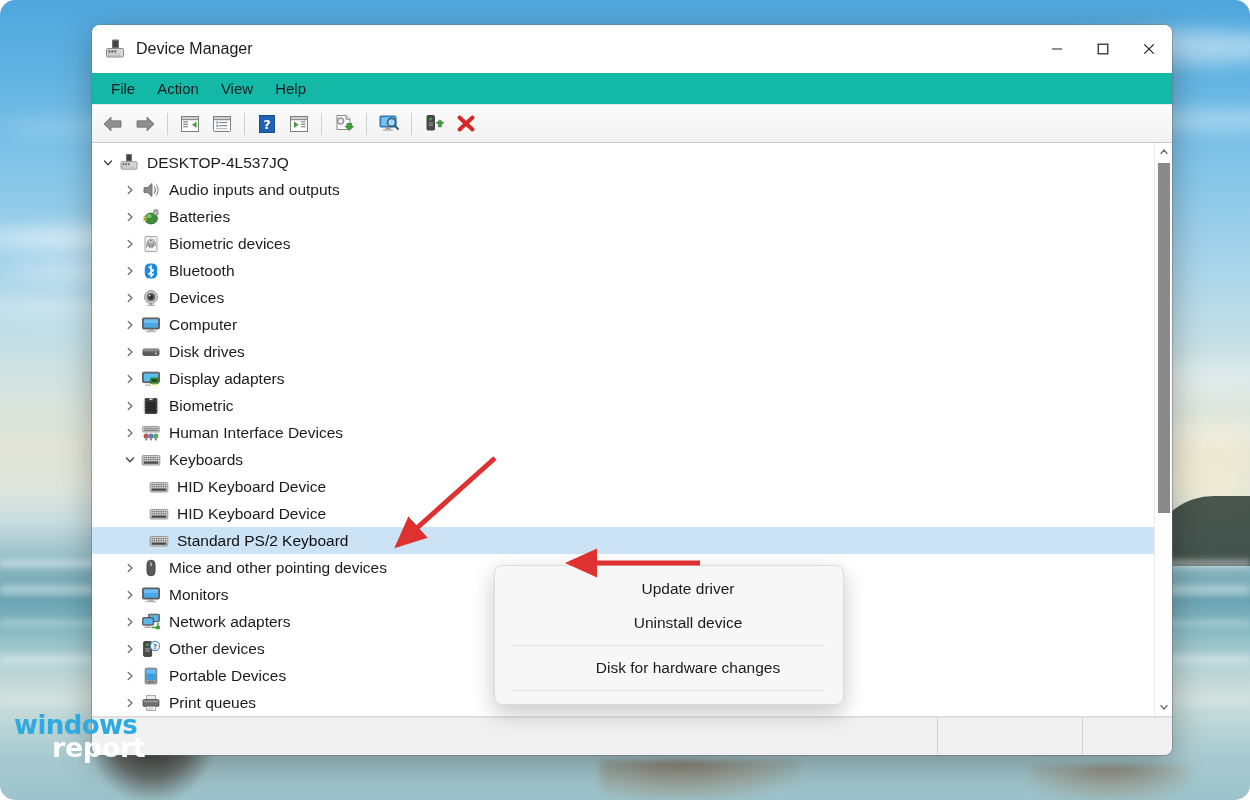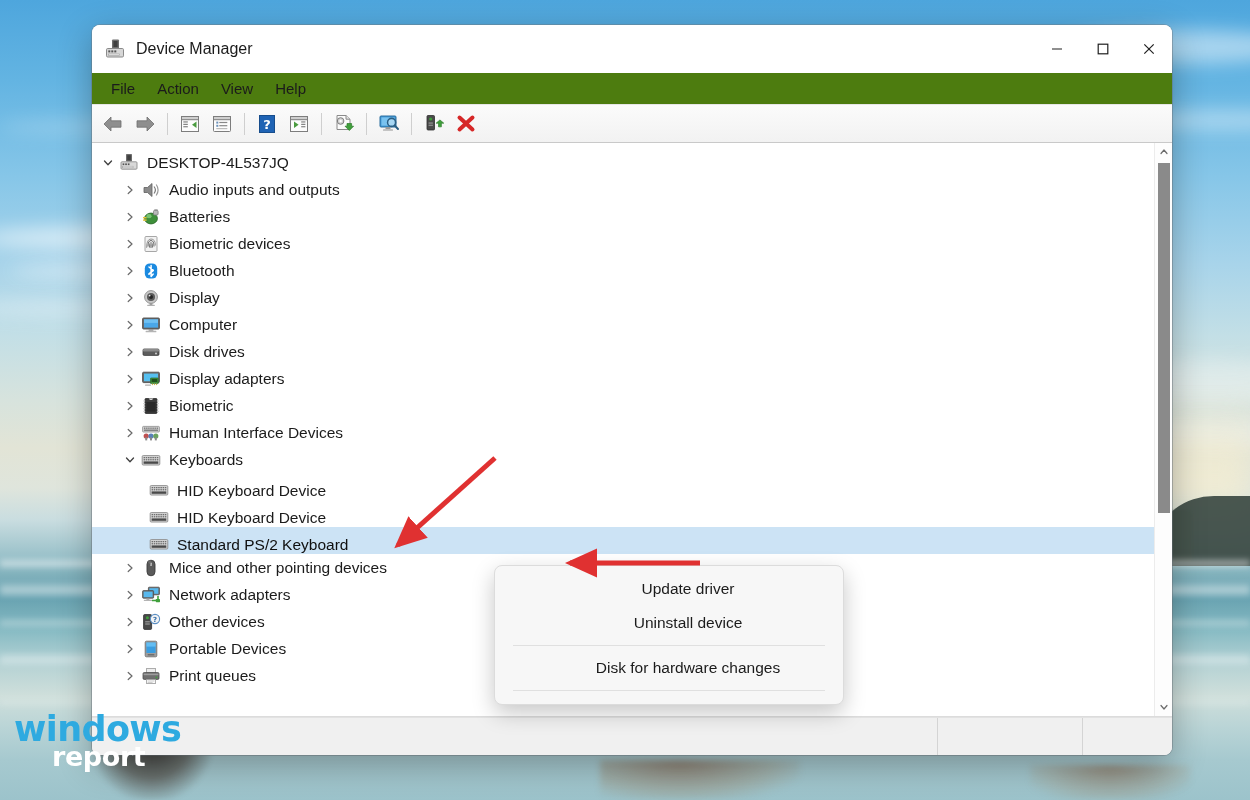--- a/index.html
+++ b/index.html
@@ -29,20 +29,21 @@
         #c9dde0 65%,
         #9fc4cc 69%,
         #7fb0bb 72%,
         #6aa4b2 75%,
         #89bcc4 79%,
         #b5d2d4 83%,
         #cfdfdb 87%,
         #b9d4d6 91%,
         #a6c9cf 95%,
         #9cc3cb 100%);
+    border-radius: 15px;
   }
   
   .cloud {
     position: absolute;
     border-radius: 50%;
     background: rgba(255,255,255,0.55);
     filter: blur(9px);
     pointer-events: none;
   }
   .cloud.c1 { left: -20px;  top: 225px; width: 330px; height: 26px; }
@@ -108,21 +109,21 @@
 
   
   #watermark {
     position:absolute; left: 14px; top: 712px;
     z-index: 40;
     pointer-events:none;
     line-height: 1;
   }
   #watermark .wm-top {
     font-family: "DejaVu Sans", sans-serif;
-    font-size: 35px; font-weight: 700; color: #2eaae0;
+    font-size: 26px; font-weight: 700; color: #2eaae0;
     letter-spacing: -0.6px;
   }
   #watermark .wm-bot {
     font-family: "DejaVu Sans", sans-serif;
     font-size: 27px; font-weight: 700; color: #ffffff;
     letter-spacing: -0.4px;
     margin-top: -4px; margin-left: 38px;
   }
 
   
@@ -162,21 +163,21 @@
     display: flex; align-items: center; justify-content: center;
     font-size: 15px; color: #222; cursor: default;
   }
   .win-btn svg { display:block; }
 
   
   #menubar {
     height: 32px;
     display:flex; align-items:center;
     padding-left: 8px;
-    background:#4d7c0f;
+    background:#14b8a6;
     flex: 0 0 auto;
     border-bottom: 1px solid #e6e6e6;
   }
   .menu-item {
     padding: 3px 11px;
     font-size: 15px; color:#1b1b1b;
     border-radius: 3px;
     cursor: default;
   }
 
@@ -226,21 +227,21 @@
     color:#5a5a5a; font-size: 12px;
     display:flex; align-items:center; justify-content:center;
   }
   .trow .ico {
     width: 22px; min-width: 22px; height: 20px;
     margin-right: 7px; position: relative;
     display:flex; align-items:center; justify-content:center;
   }
   .trow.depth0 { padding-left: 6px; }
   .trow.depth1 { padding-left: 28px; }
-  .trow.depth2 { padding-left: 56px; align-items: flex-end; }
+  .trow.depth2 { padding-left: 56px; }
   .trow.selected { background:#cce3f5; }
   .trow.selected .lbl { color:#101010; }
 
   
   #vscroll {
     width: 18px; min-width:18px;
     background: #fdfdfd;
     border-left: 1px solid #ececec;
     position: relative;
   }
@@ -576,21 +577,21 @@
           <span class="ico">
             <svg width="20" height="18" viewBox="0 0 20 18">
               <circle cx="10" cy="8" r="6.4" fill="#c8c8c8" stroke="#8c8c8c" stroke-width=".9"></circle>
               <circle cx="10" cy="8" r="4" fill="#5b5b5b"></circle>
               <circle cx="10" cy="8" r="2" fill="#252525"></circle>
               <circle cx="8.6" cy="6.6" r=".9" fill="#e8e8e8"></circle>
               <rect x="8.6" y="14" width="2.8" height="2.2" fill="#9a9a9a"></rect>
               <rect x="6.2" y="15.8" width="7.6" height="1.3" rx=".5" fill="#b0b0b0"></rect>
             </svg>
           </span>
-          <span class="lbl">Display</span>
+          <span class="lbl">Devices</span>
         </div>
 
         <div class="trow depth1">
           <span class="chev">
             <svg width="10" height="10" viewBox="0 0 10 10">
                 <path d="M3.2 1.5 L7 5 L3.2 8.5" fill="none" stroke="#6a6a6a" stroke-width="1.2" stroke-linecap="round" stroke-linejoin="round"></path>
               </svg>
           </span>
           <span class="ico">
             <svg width="20" height="18" viewBox="0 0 20 18">
@@ -817,20 +818,37 @@
           <span class="ico">
             <svg width="20" height="18" viewBox="0 0 20 18">
               <rect x="6" y="1.2" width="8" height="15.6" rx="4" fill="#5a5a5a" stroke="#3b3b3b" stroke-width=".9"></rect>
               <rect x="9.4" y="3.6" width="1.3" height="3.4" rx=".6" fill="#d6d6d6"></rect>
               <path d="M6 2.6 Q8 1 10 1.4 L10 6" fill="#7b7b7b" opacity=".5"></path>
             </svg>
           </span>
           <span class="lbl">Mice and other pointing devices</span>
         </div>
 
+        <div class="trow depth1">
+          <span class="chev">
+            <svg width="10" height="10" viewBox="0 0 10 10">
+                <path d="M3.2 1.5 L7 5 L3.2 8.5" fill="none" stroke="#6a6a6a" stroke-width="1.2" stroke-linecap="round" stroke-linejoin="round"></path>
+              </svg>
+          </span>
+          <span class="ico">
+            <svg width="20" height="18" viewBox="0 0 20 18">
+              <rect x="1.6" y="2" width="16.8" height="11" rx="1" fill="#6b6b6b" stroke="#4d4d4d" stroke-width=".9"></rect>
+              <rect x="3" y="3.4" width="14" height="8.2" fill="#4aa7e8"></rect>
+              <rect x="3" y="3.4" width="14" height="3.5" fill="#6fc0f2"></rect>
+              <rect x="7.6" y="13" width="4.8" height="1.8" fill="#9b9b9b"></rect>
+              <rect x="4.6" y="14.8" width="10.8" height="1.5" rx=".6" fill="#b4b4b4"></rect>
+            </svg>
+          </span>
+          <span class="lbl">Monitors</span>
+        </div>
 
         <div class="trow depth1">
           <span class="chev">
             <svg width="10" height="10" viewBox="0 0 10 10">
                 <path d="M3.2 1.5 L7 5 L3.2 8.5" fill="none" stroke="#6a6a6a" stroke-width="1.2" stroke-linecap="round" stroke-linejoin="round"></path>
               </svg>
           </span>
           <span class="ico">
             <svg width="20" height="18" viewBox="0 0 20 18">
               <rect x="7.4" y="1.2" width="11" height="7.6" rx=".8" fill="#6b6b6b" stroke="#4d4d4d" stroke-width=".8"></rect>

